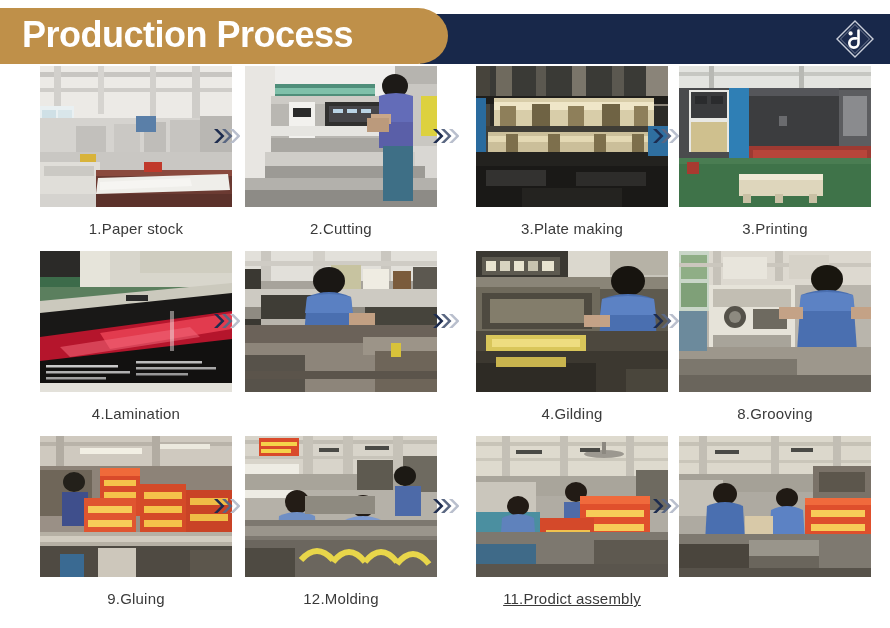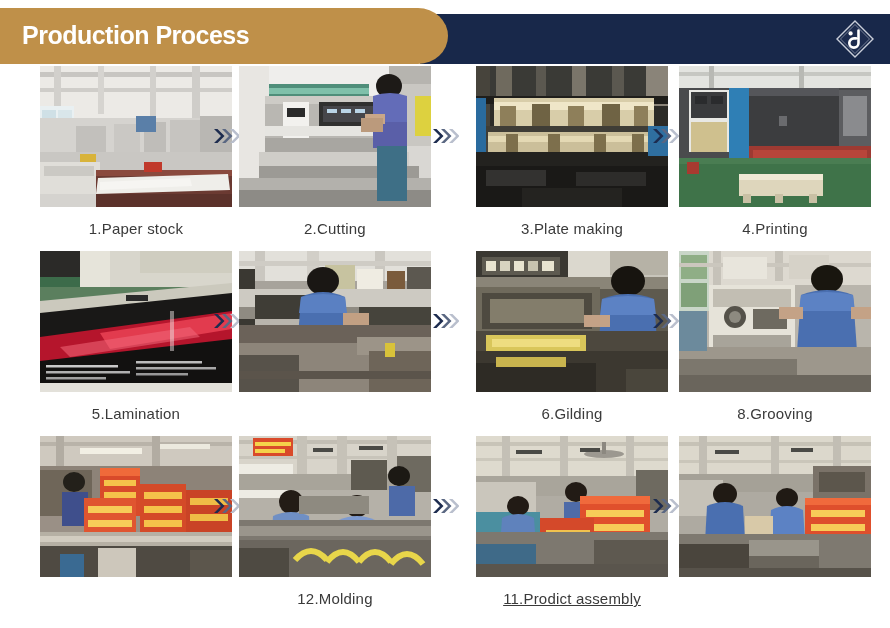--- a/index.html
+++ b/index.html
@@ -36,21 +36,21 @@
     width: 448px;
     height: 56px;
     background: #bf9049;
     border-top-right-radius: 30px 28px;
     border-bottom-right-radius: 30px 28px;
   }
   .header-title {
     position: absolute;
     left: 22px;
     top: 11px;
-    font-size: 25px;
+    font-size: 36px;
     font-weight: bold;
     color: #ffffff;
     letter-spacing: -0.5px;
     line-height: 48px;
     font-family: "Liberation Sans", sans-serif;
     white-space: nowrap;
   }
   .header-logo {
     position: absolute;
     left: 836px;
@@ -70,21 +70,21 @@
     width: 890px;
     height: 185px;
   }
   .cell {
     position: absolute;
     top: 0;
     width: 192px;
     height: 185px;
   }
   .cell.c0 { left: 20px; padding-left: 20px; }
-  .cell.c1 { left: 239px; }
+  .cell.c1 { left: 245px; }
   .cell.c2 { left: 459px; padding-left: 17px; }
   .cell.c3 { left: 679px; }
 
   .photo {
     width: 192px;
     height: 141px;
     overflow: hidden;
     position: relative;
     background: #cfcfcf;
   }
@@ -300,21 +300,21 @@
           <rect x="0" y="92" width="192" height="49" fill="#4a7d52"></rect>
           <rect x="0" y="98" width="192" height="43" fill="#3f7349"></rect>
           <rect x="60" y="108" width="84" height="22" fill="#ded6bc"></rect>
           <rect x="60" y="108" width="84" height="6" fill="#efe9d4"></rect>
           <rect x="64" y="128" width="8" height="9" fill="#c9c0a4"></rect>
           <rect x="96" y="128" width="8" height="9" fill="#c9c0a4"></rect>
           <rect x="130" y="128" width="8" height="9" fill="#c9c0a4"></rect>
           <rect x="8" y="96" width="12" height="12" fill="#a83a30"></rect>
         </svg>
       </div>
-      <div class="caption">4.Printing</div>
+      <div class="caption">3.Printing</div>
     </div>
   </div>
 
   <div class="prow">
 
     <div class="cell c0">
       <div class="photo">
         <svg class="ph-inner" viewBox="0 0 192 141" preserveAspectRatio="none">
           <rect width="192" height="141" fill="#171615"></rect>
           <rect width="192" height="40" fill="#d8d6cc"></rect>
@@ -333,21 +333,21 @@
           <rect x="6" y="120" width="84" height="2.5" fill="#b0b0b0"></rect>
           <rect x="6" y="126" width="60" height="2.5" fill="#a0a0a0"></rect>
           <rect x="96" y="110" width="66" height="2.5" fill="#bbbbbb"></rect>
           <rect x="96" y="116" width="80" height="2.5" fill="#a8a8a8"></rect>
           <rect x="96" y="122" width="52" height="2.5" fill="#989898"></rect>
           <rect x="0" y="132" width="192" height="9" fill="#e3e1da"></rect>
           <rect x="130" y="60" width="4" height="40" fill="#e8dfe0" opacity="0.5"></rect>
           <rect x="86" y="44" width="22" height="6" fill="#2a2a2a"></rect>
         </svg>
       </div>
-      <div class="caption">5.Lamination</div>
+      <div class="caption">4.Lamination</div>
     </div>
 
     <div class="arrow a0">
       <svg width="26" height="16" viewBox="0 0 26 16">
         <path d="M0 1 L7 8 L0 15 L3.5 15 L10.5 8 L3.5 1 Z" fill="#1d2c4f"></path>
         <path d="M8 1 L15 8 L8 15 L11.5 15 L18.5 8 L11.5 1 Z" fill="#5a6782"></path>
         <path d="M16 1 L23 8 L16 15 L19.5 15 L26.5 8 L19.5 1 Z" fill="#b9bfcd"></path>
       </svg>
     </div>
 
@@ -419,21 +419,21 @@
           <rect x="108" y="64" width="26" height="12" fill="#c4a286"></rect>
           <rect x="0" y="80" width="192" height="24" fill="#4d483e"></rect>
           <rect x="10" y="84" width="100" height="16" fill="#d9c65a"></rect>
           <rect x="16" y="88" width="88" height="8" fill="#eedd80"></rect>
           <rect x="0" y="100" width="192" height="41" fill="#3c3830"></rect>
           <rect x="0" y="112" width="120" height="29" fill="#2e2b25"></rect>
           <rect x="20" y="106" width="70" height="10" fill="#c9b44e"></rect>
           <rect x="150" y="118" width="42" height="23" fill="#4a463c"></rect>
         </svg>
       </div>
-      <div class="caption">6.Gilding</div>
+      <div class="caption">4.Gilding</div>
     </div>
 
     <div class="arrow a2">
       <svg width="26" height="16" viewBox="0 0 26 16">
         <path d="M0 1 L7 8 L0 15 L3.5 15 L10.5 8 L3.5 1 Z" fill="#1d2c4f"></path>
         <path d="M8 1 L15 8 L8 15 L11.5 15 L18.5 8 L11.5 1 Z" fill="#5a6782"></path>
         <path d="M16 1 L23 8 L16 15 L19.5 15 L26.5 8 L19.5 1 Z" fill="#b9bfcd"></path>
       </svg>
     </div>
 
@@ -504,20 +504,21 @@
           <rect x="150" y="62" width="38" height="7" fill="#efbc46"></rect>
           <rect x="150" y="78" width="38" height="7" fill="#efbc46"></rect>
           <rect x="0" y="96" width="192" height="16" fill="#b6b0a4"></rect>
           <rect x="0" y="100" width="192" height="6" fill="#d2ccc0"></rect>
           <rect x="0" y="110" width="192" height="31" fill="#4f4a42"></rect>
           <rect x="58" y="112" width="38" height="29" fill="#cdc7bb"></rect>
           <rect x="20" y="118" width="24" height="23" fill="#3a6a92"></rect>
           <rect x="150" y="114" width="42" height="27" fill="#5c564c"></rect>
         </svg>
       </div>
+      <div class="caption">9.Gluing</div>
     </div>
 
     <div class="arrow a0">
       <svg width="26" height="16" viewBox="0 0 26 16">
         <path d="M0 1 L7 8 L0 15 L3.5 15 L10.5 8 L3.5 1 Z" fill="#1d2c4f"></path>
         <path d="M8 1 L15 8 L8 15 L11.5 15 L18.5 8 L11.5 1 Z" fill="#5a6782"></path>
         <path d="M16 1 L23 8 L16 15 L19.5 15 L26.5 8 L19.5 1 Z" fill="#b9bfcd"></path>
       </svg>
     </div>
 

